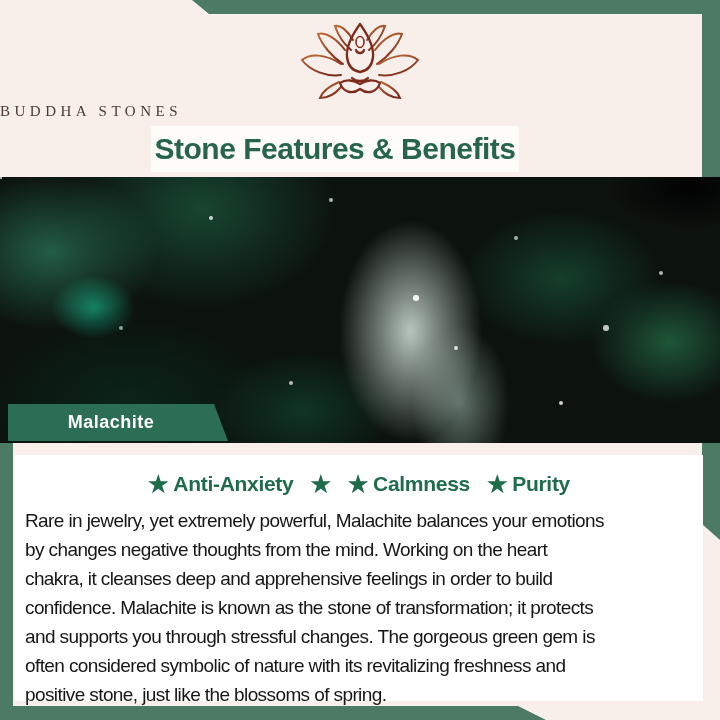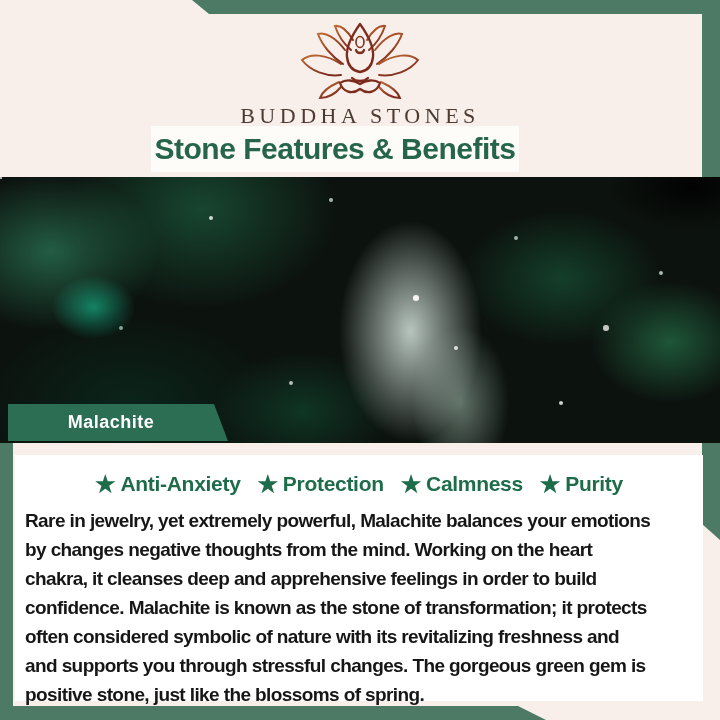--- a/index.html
+++ b/index.html
@@ -10,22 +10,22 @@
   .top-bar{position:absolute;left:0;top:0;width:720px;height:14px;background:#4d7a65;
            clip-path:polygon(192px 0,720px 0,720px 14px,209px 14px);}
   .right-ribbon{position:absolute;left:702px;top:0;width:18px;height:540px;background:#4d7a65;
            clip-path:polygon(0 0,18px 0,18px 540px,0 524px);z-index:1;}
   .left-border{position:absolute;left:0;top:443px;width:13px;height:277px;background:#4d7a65;z-index:3;}
   .bottom-bar{position:absolute;left:0;top:706px;width:720px;height:14px;background:#4d7a65;
            clip-path:polygon(0 0,518px 0,546px 14px,0 14px);z-index:4;}
 
   
   .logo-wrap{position:absolute;left:0;top:20px;width:720px;text-align:center;z-index:2;}
-  .brand-name{position:absolute;left:0;top:103px;width:720px;text-align:center;z-index:2;
-           font-family:"Liberation Serif",serif;font-size:22px;letter-spacing:4.5px;color:#4c3a31;}
+  .brand-name{position:absolute;left:0;top:103px;width:720px;text-align:left;z-index:2;
+           font-family:"Liberation Serif",serif;font-size:15px;letter-spacing:4.5px;color:#4c3a31;}
   .title-band{position:absolute;left:151px;top:126px;width:368px;height:46px;background:#fdfcf9;z-index:2;
            display:flex;align-items:center;justify-content:center;}
   .title-band h1{margin:0;font-size:30px;font-weight:700;letter-spacing:-0.5px;color:#26654c;}
 
   
   .photo{position:absolute;left:0;top:177px;width:720px;height:266px;z-index:2;
     background-color:#0c120e;
     background-image:
       radial-gradient(ellipse 120px 60px at 96% 4%, rgba(0,0,0,0.9), transparent 70%),
       radial-gradient(ellipse 60px 45px at 13% 49%, rgba(22,210,160,0.55), transparent 70%),
@@ -48,21 +48,21 @@
       display:flex;align-items:center;justify-content:center;}
   .photo-label span{color:#ffffff;font-size:18px;font-weight:700;letter-spacing:0.5px;padding-right:14px;}
 
   
   .panel{position:absolute;left:15px;top:455px;width:688px;height:246px;background:#ffffff;z-index:2;}
   .benefits{display:flex;justify-content:center;align-items:center;gap:17px;padding-top:17px;
       color:#1e6c4a;font-weight:700;font-size:21px;letter-spacing:-0.3px;}
   .benefit{display:flex;align-items:center;gap:5px;}
   .benefit .star{font-size:23px;line-height:1;}
   .desc{padding:10px 0 0 10px;}
-  .desc div{white-space:nowrap;font-size:19px;font-weight:700;letter-spacing:-0.6px;
+  .desc div{white-space:nowrap;font-size:19px;font-weight:400;letter-spacing:-0.6px;
       line-height:29px;color:#161616;}
 </style>
 </head>
 <body>
 
 <div class="page">
 
   <div class="top-bar"></div>
   <div class="right-ribbon"></div>
   <div class="left-border"></div>
@@ -109,35 +109,34 @@
   </div>
 
   <div class="panel">
     <div class="benefits">
       <span class="benefit">
         <span class="star">★</span>
         <span>Anti-Anxiety</span>
       </span>
       <span class="benefit">
         <span class="star">★</span>
-        <span>Protection</span>
       </span>
       <span class="benefit">
         <span class="star">★</span>
         <span>Calmness</span>
       </span>
       <span class="benefit">
         <span class="star">★</span>
         <span>Purity</span>
       </span>
     </div>
     <div class="desc">
       <div>Rare in jewelry, yet extremely powerful, Malachite balances your emotions</div>
       <div>by changes negative thoughts from the mind. Working on the heart</div>
       <div>chakra, it cleanses deep and apprehensive feelings in order to build</div>
       <div>confidence. Malachite is known as the stone of transformation; it protects</div>
+      <div>and supports you through stressful changes. The gorgeous green gem is</div>
       <div>often considered symbolic of nature with its revitalizing freshness and</div>
-      <div>and supports you through stressful changes. The gorgeous green gem is</div>
       <div>positive stone, just like the blossoms of spring.</div>
     </div>
   </div>
 
 </div>
 
 </body></html>

